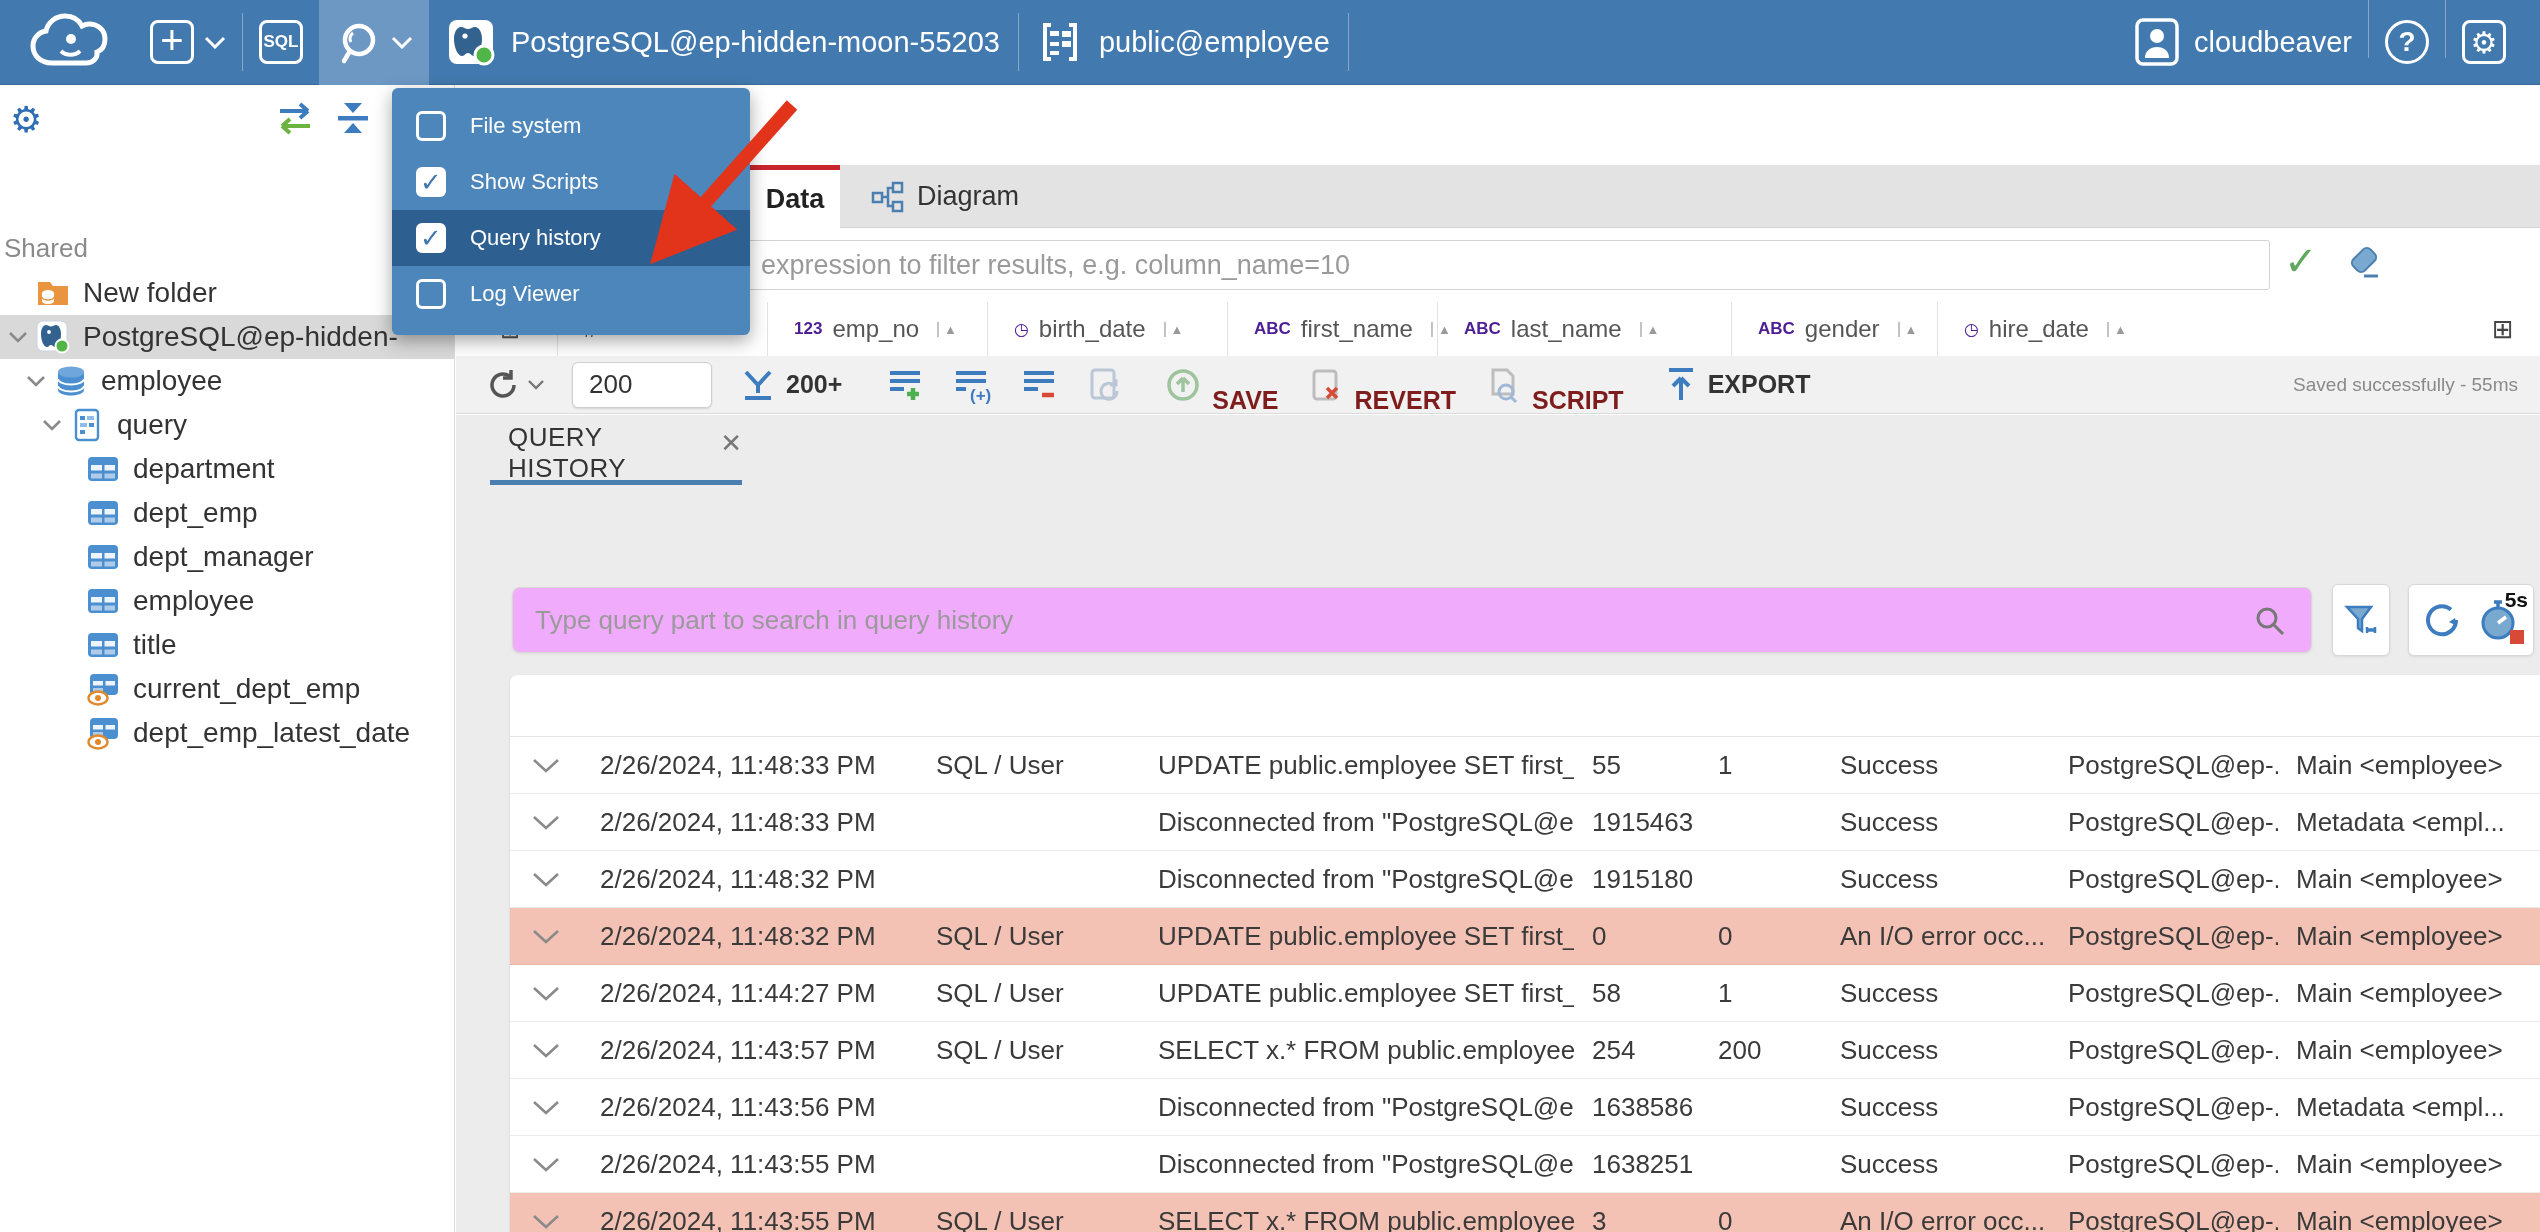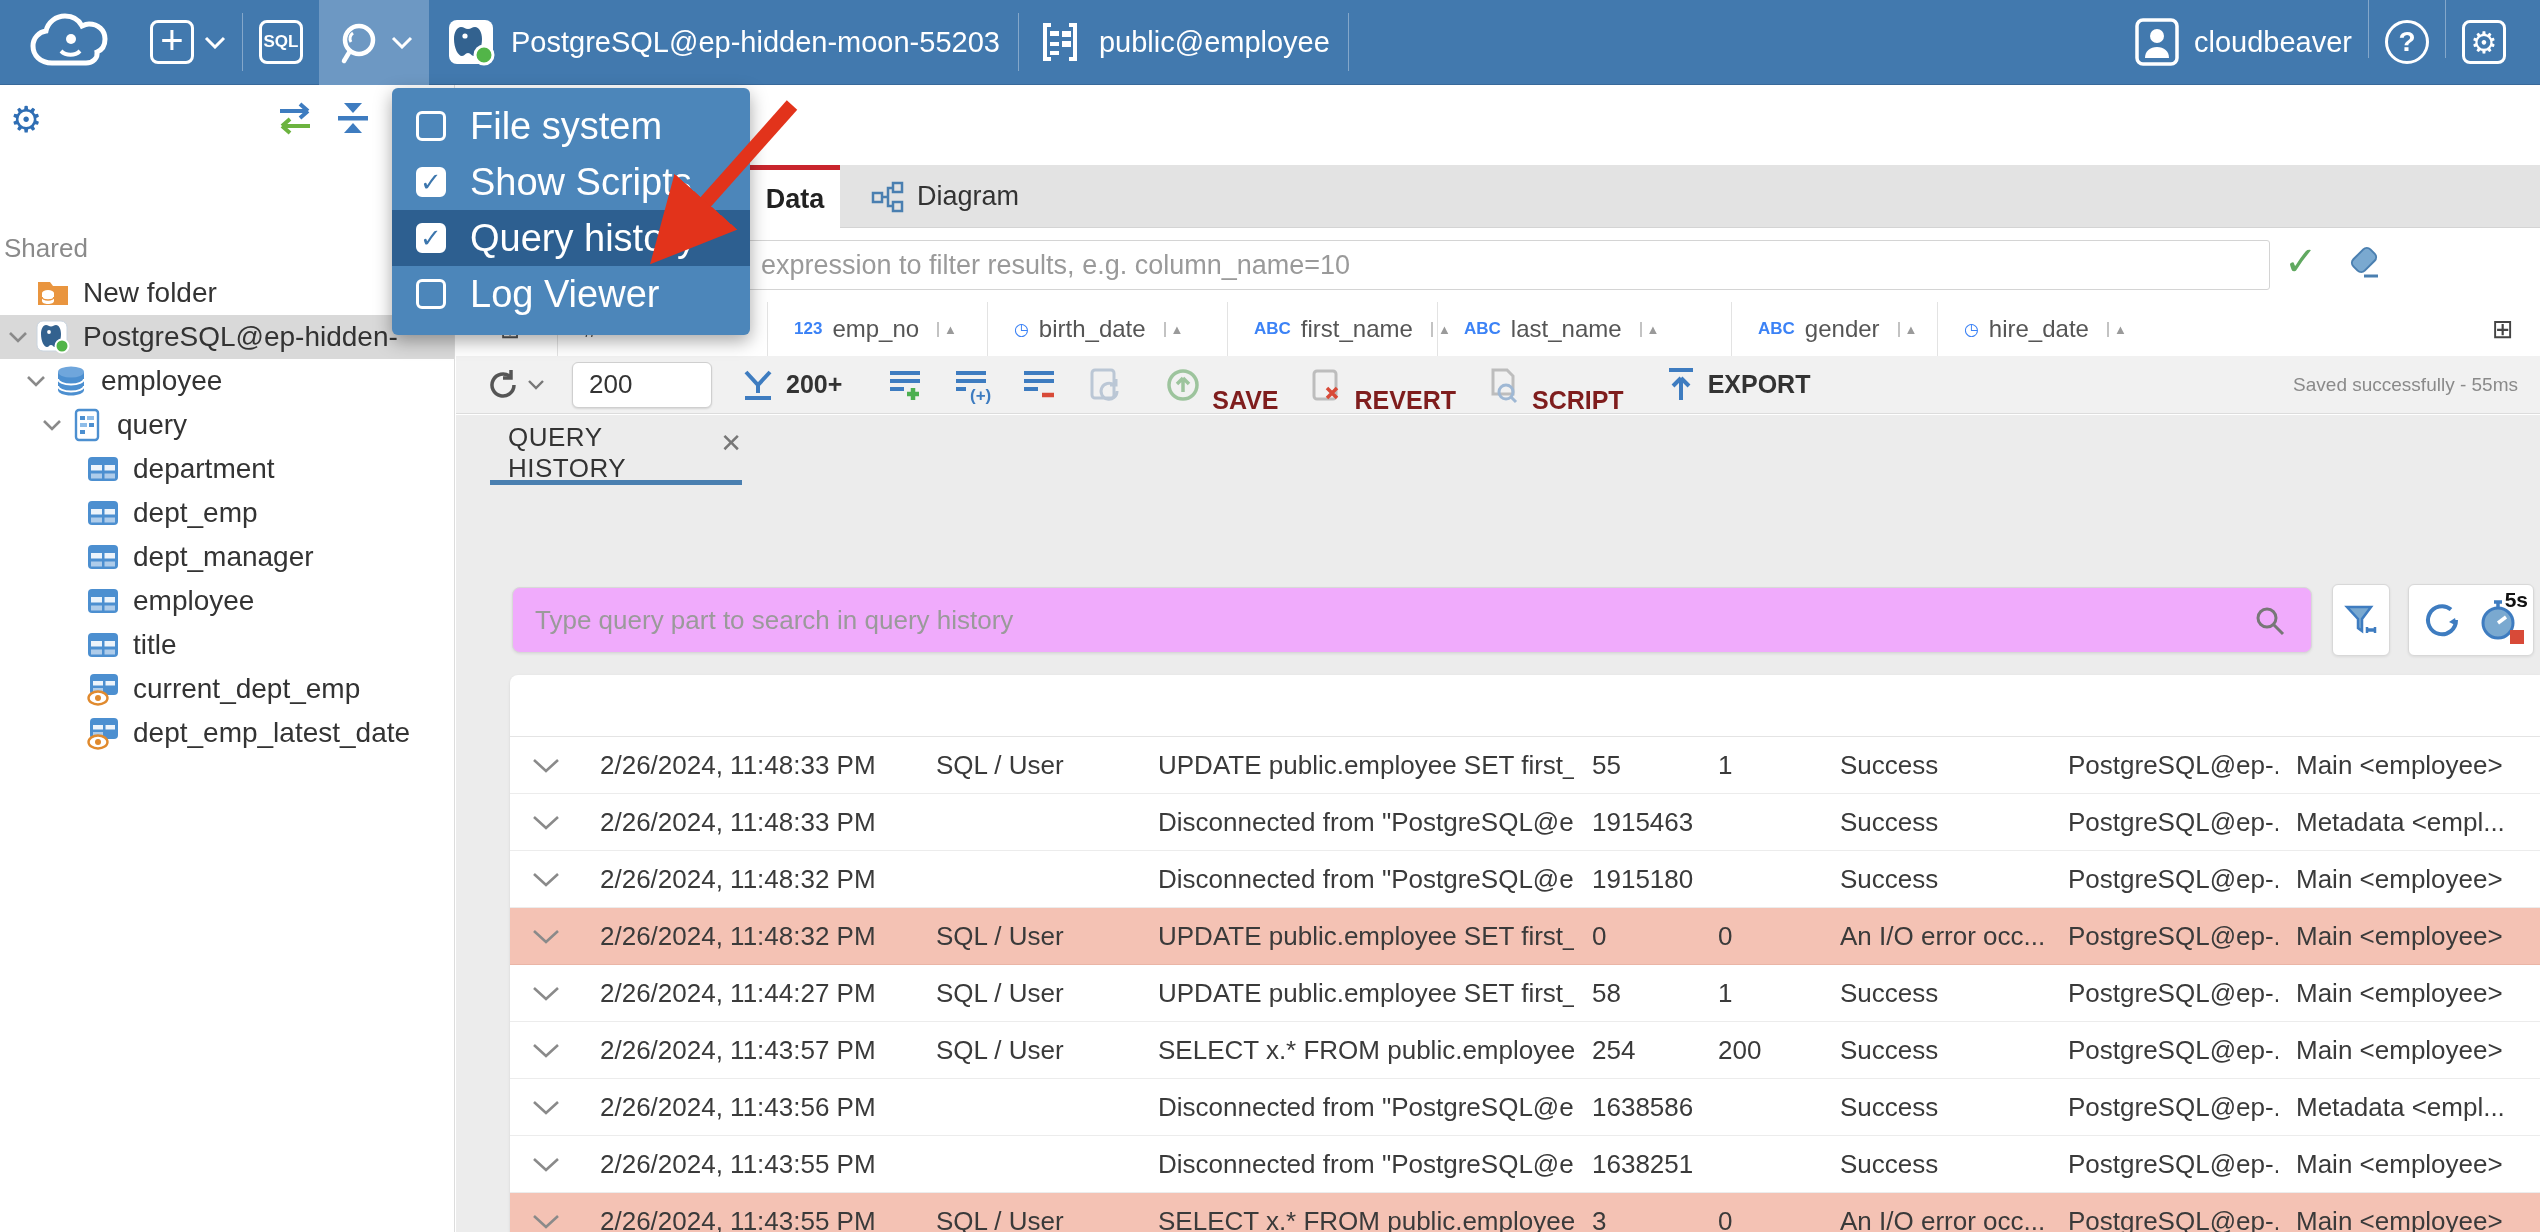--- a/index.html
+++ b/index.html
@@ -49,21 +49,21 @@
 
   #filter-row{position:absolute;left:0;top:143px;right:0;height:74px;background:#fff;}
   #filter-input{position:absolute;left:284px;top:12px;width:1530px;height:50px;border:1px solid #D4D4D4;border-radius:3px;font-size:27px;color:#444;padding:0 20px;outline:none;}
   #filter-input::placeholder{color:#9a9a9a;}
   #filter-apply{position:absolute;left:1828px;top:10px;font-size:40px;color:#61A961;font-weight:bold;}
   #filter-erase{position:absolute;left:1888px;top:14px;}
 
   #partial-strip{position:absolute;left:0;top:217px;right:0;height:54px;background:#fff;overflow:hidden;}
   #partial-white{position:absolute;left:0;top:0;width:2000px;height:54px;background:#fff;border-radius:0 8px 8px 0;}
   .pcol{position:absolute;top:0;height:54px;display:flex;align-items:center;border-left:1px solid #E3E3E3;padding-left:26px;color:#555;font-size:24px;}
-  .pglyph{color:#3b82f6;font-weight:700;font-size:17px;margin-right:10px;}
+  .pglyph{color:#4c1d95;font-weight:700;font-size:17px;margin-right:10px;}
   .psort{color:#9a9a9a;font-size:13px;margin-left:18px;border-left:2px solid #c3c3c3;padding-left:5px;}
   #rowsel-icon{position:absolute;left:44px;top:14px;color:#555;font-size:24px;}
   #grid-presentation-icon{position:absolute;left:2036px;top:12px;color:#444;font-size:26px;}
 
   #grid-toolbar{position:absolute;left:0;top:271px;right:0;height:58px;background:#F1F1F1;display:flex;align-items:center;border-bottom:1px solid #DCDCDC;}
   .gt{display:flex;align-items:center;margin-left:28px;white-space:nowrap;}
   .gt svg{display:block;}
   #row-limit{width:140px;height:46px;border:1px solid #cfcfcf;border-radius:6px;font-size:26px;color:#333;padding:0 16px;outline:none;box-shadow:0 1px 2px rgba(0,0,0,.12);}
   .gt-label{font-size:25px;font-weight:700;margin-left:10px;color:#333;}
   .gt-label.disabled{color:#7f1d1d;margin-top:32px;}
@@ -88,21 +88,21 @@
   .qh-grid{display:grid;grid-template-columns:72px 336px 222px 434px 126px 122px 228px 228px 1fr;align-items:center;}
   #qh-thead{height:62px;border-bottom:1px solid #E4E4E4;}
   .th{font-size:24px;font-weight:700;color:#3c3c3c;padding-left:18px;letter-spacing:-.3px;white-space:nowrap;overflow:hidden;}
   .qh-row{height:57px;border-bottom:1px solid #ECECEC;background:#fff;}
   .qh-row.error{background:#F4C2B4;border-bottom-color:#eab5a6;}
   .td{font-size:26px;color:#3a3a3a;padding-left:18px;white-space:nowrap;overflow:hidden;}
   .row-chev{display:flex;justify-content:center;}
 
   
   #tools-menu{position:absolute;left:392px;top:88px;width:358px;height:247px;background:#4C86BA;border-radius:6px;box-shadow:0 6px 18px rgba(0,0,0,.35);padding-top:10px;z-index:50;}
-  .menu-item{height:56px;display:flex;align-items:center;padding:0 24px;color:#fff;font-size:38px;white-space:nowrap;}
+  .menu-item{height:56px;display:flex;align-items:center;padding:0 24px;color:#fff;font-size:22px;white-space:nowrap;}
   .menu-item.highlighted{background:#2D5F90;}
   .cb{width:30px;height:30px;border:3px solid #fff;border-radius:6px;margin-right:24px;flex:0 0 30px;display:flex;align-items:center;justify-content:center;}
   .menu-item.checked .cb{background:#fff;}
   .menu-item.checked .cb::after{content:"✓";color:#3C76AD;font-size:26px;font-weight:700;line-height:1;}
 
   #annotation-arrow{position:absolute;left:600px;top:85px;width:260px;height:185px;z-index:60;pointer-events:none;}
 </style>
 </head>
 <body>
 

